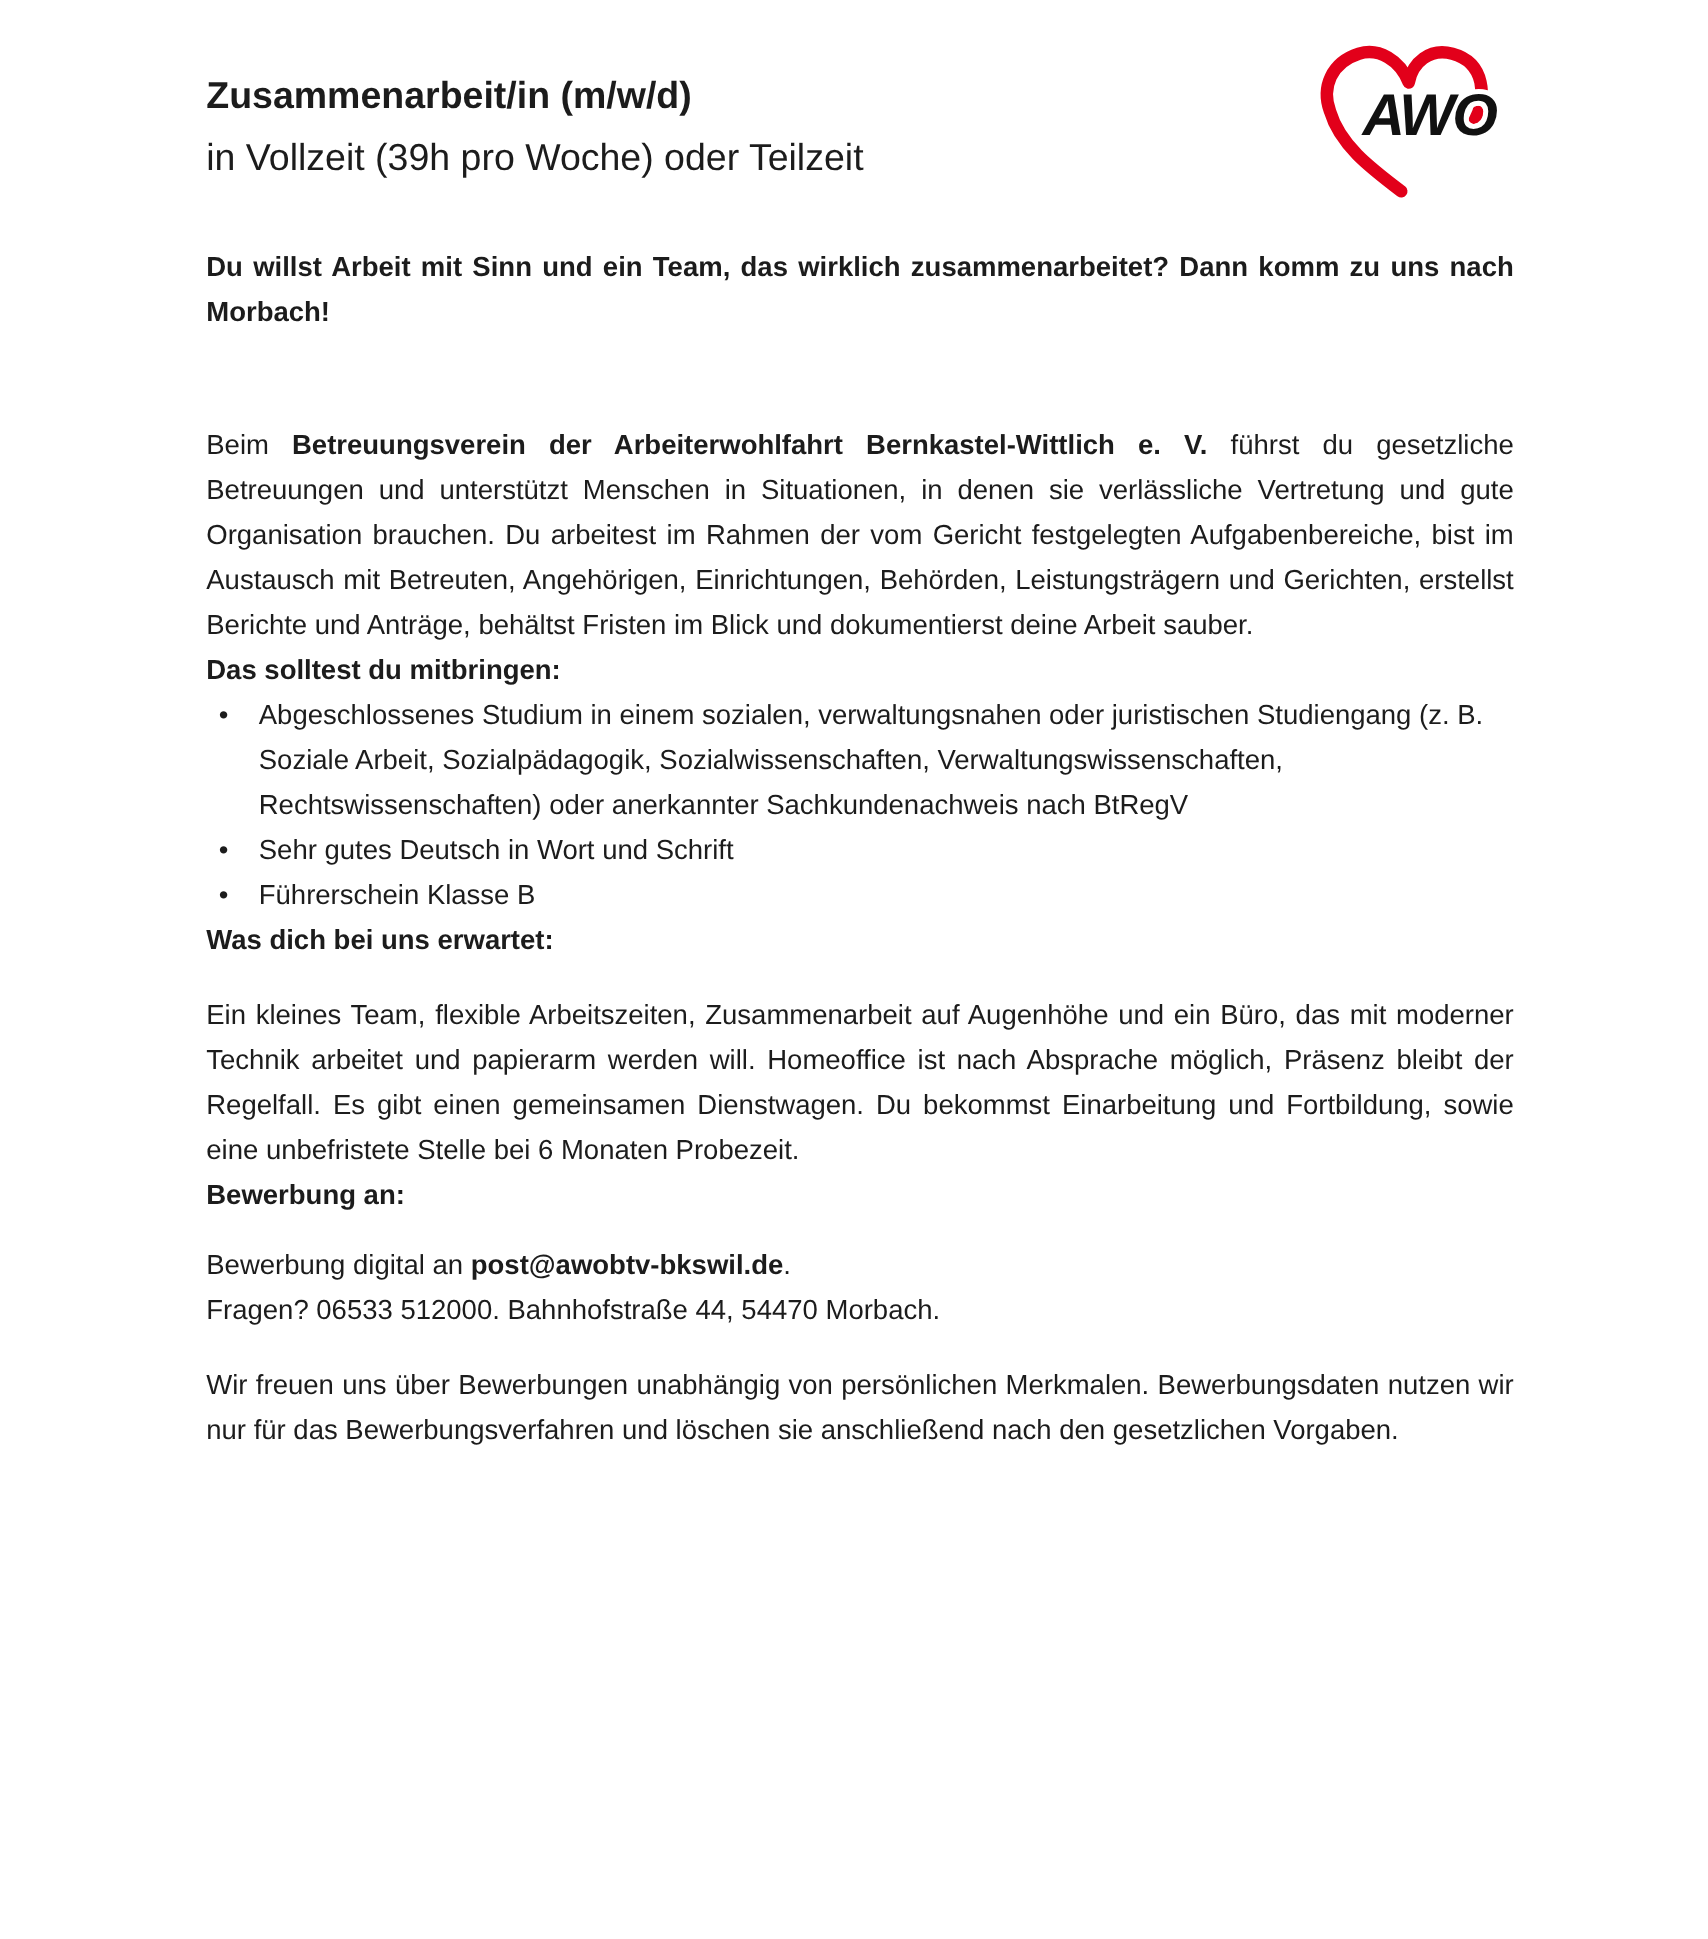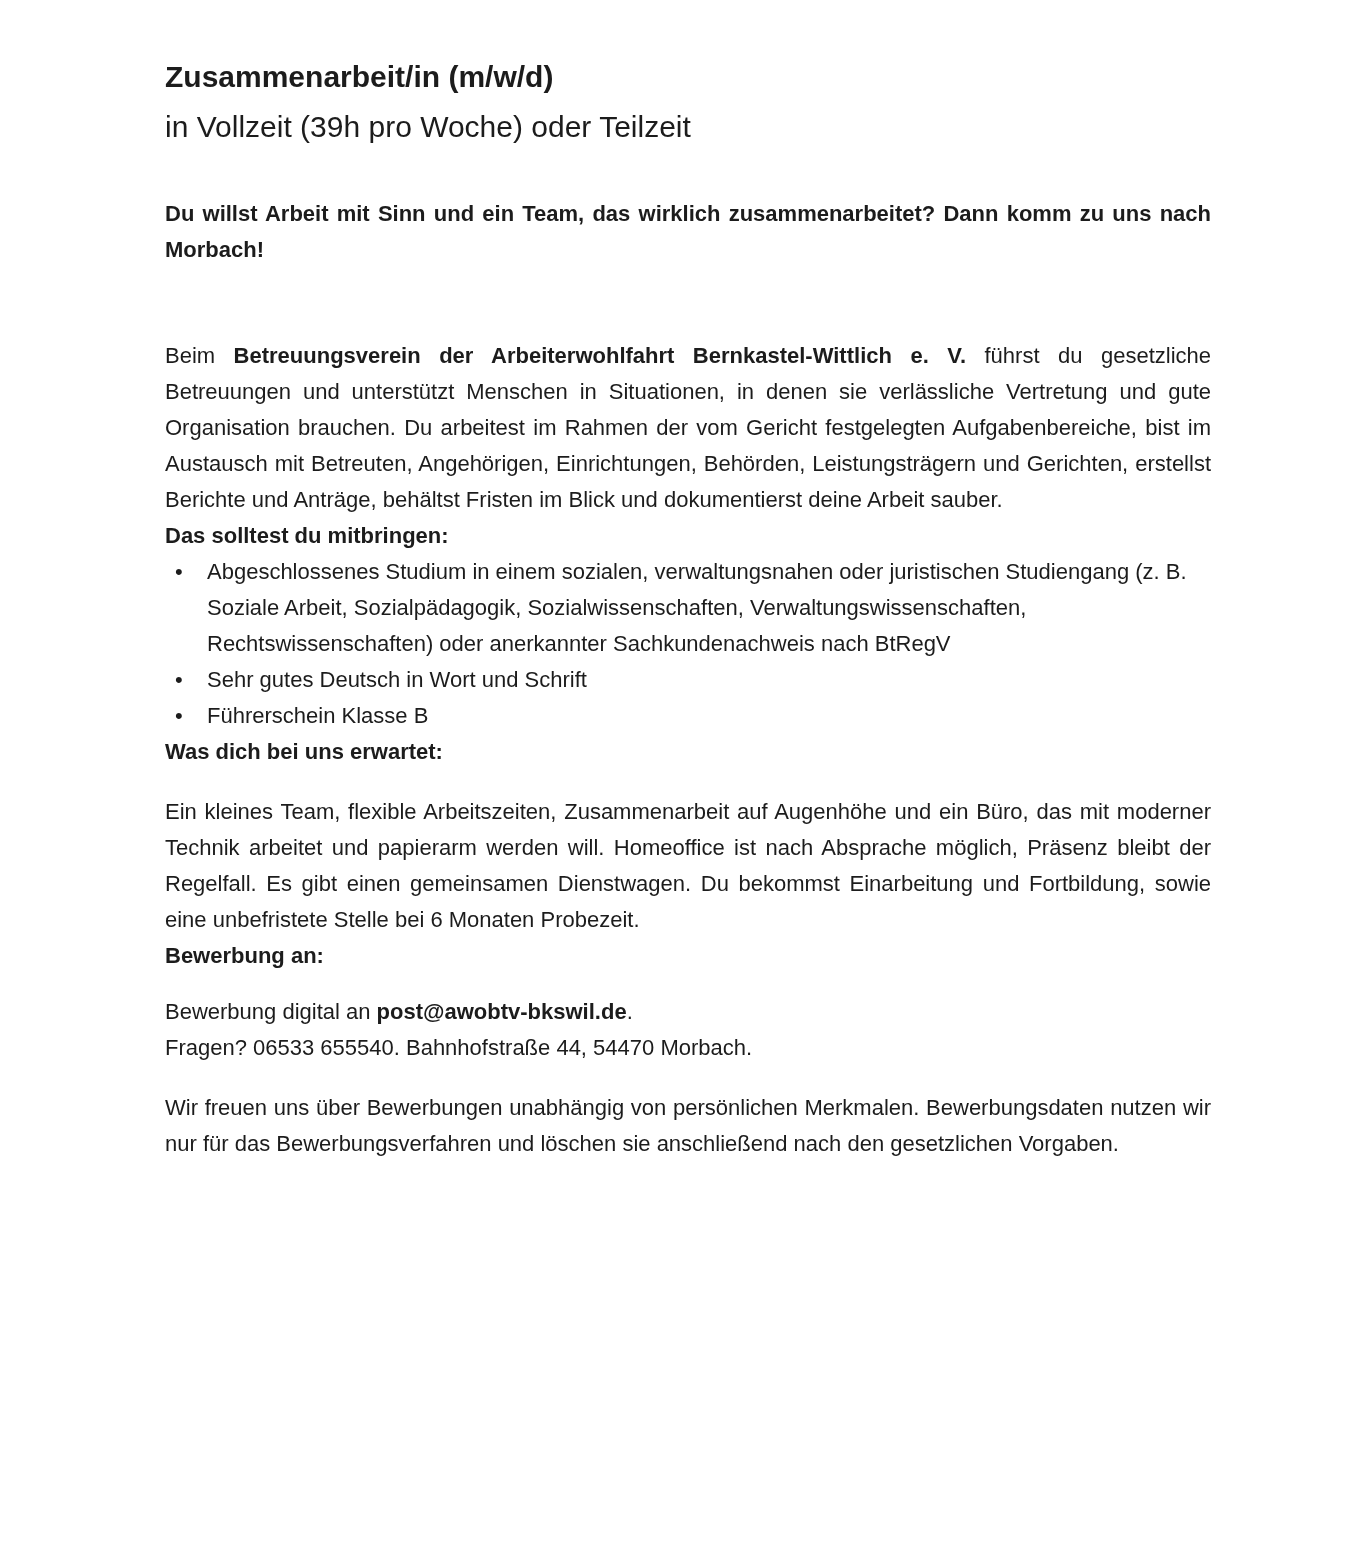--- a/index.html
+++ b/index.html
@@ -94,20 +94,26 @@
       0 -4px 0 #ffffff, 0 4px 0 #ffffff,
       -3px -3px 0 #ffffff, 3px 3px 0 #ffffff,
       -3px 3px 0 #ffffff, 3px -3px 0 #ffffff;
   }
 </style>
 </head>
 <body>
 
 <div class="page">
 
+  <div class="logo-box">
+    <svg width="160" height="135" viewBox="0 0 160 135">
+      <path d="M131,72 C142,52 140,24 114,17 C96,12 82,24 79,40 C72,22 55,12 39,17 C17,24 9,44 16,63 C24,90 48,108 73,127" fill="none" stroke="#e2001a" stroke-width="10" stroke-linecap="round" stroke-linejoin="round"></path>
+    </svg>
+    <div class="logo-text">AWO</div>
+  </div>
 
   <div class="content">
 
     <h1 class="title-bold">Zusammenarbeit/in (m/w/d)</h1>
     <div class="title-sub">in Vollzeit (39h pro Woche) oder Teilzeit</div>
 
     <p class="para justify mt-intro">Du willst Arbeit mit Sinn und ein Team, das wirklich zusammenarbeitet? Dann komm zu uns nach Morbach!</p>
 
     <p class="para justify mt-about"><span>Beim </span><strong>Betreuungsverein der Arbeiterwohlfahrt Bernkastel-Wittlich e. V.</strong><span> führst du gesetzli­che Betreuungen und unterstützt Menschen in Situationen, in denen sie verlässliche Ver­tretung und gute Organisation brauchen. Du arbeitest im Rahmen der vom Gericht fest­gelegten Aufgabenbereiche, bist im Austausch mit Betreuten, Angehörigen, Einrichtungen, Behörden, Leistungsträgern und Gerichten, erstellst Berichte und Anträge, behältst Fristen im Blick und dokumentierst deine Arbeit sauber.</span></p>
 
@@ -117,19 +123,19 @@
       <li><span>Sehr gutes Deutsch in Wort und Schrift</span></li>
       <li><span>Führerschein Klasse B</span></li>
     </ul>
 
     <h2 class="section-heading mt-offer-h">Was dich bei uns erwartet:</h2>
     <p class="para justify mt-offer-p">Ein kleines Team, flexible Arbeitszeiten, Zusammenarbeit auf Augenhöhe und ein Büro, das mit moderner Technik arbeitet und papierarm werden will. Homeoffice ist nach Absprache möglich, Präsenz bleibt der Regelfall. Es gibt einen gemeinsamen Dienstwagen. Du bekommst Einarbeitung und Fortbildung, sowie eine unbefristete Stelle bei 6 Monaten Probezeit.</p>
 
     <h2 class="section-heading mt-app-h">Bewerbung an:</h2>
     <div class="mt-app-p">
       <div><span>Bewerbung digital an </span><strong>post@awobtv-bkswil.de</strong><span>.</span></div>
-      <div>Fragen? 06533 655540. Bahnhofstraße 44, 54470 Morbach.</div>
+      <div>Fragen? 06533 512000. Bahnhofstraße 44, 54470 Morbach.</div>
     </div>
 
     <p class="para justify mt-footer">Wir freuen uns über Bewerbungen unabhängig von persönlichen Merkmalen. Bewer­bungsdaten nutzen wir nur für das Bewerbungsverfahren und löschen sie anschließend nach den gesetzlichen Vorgaben.</p>
 
   </div>
 </div>
 
 </body></html>

